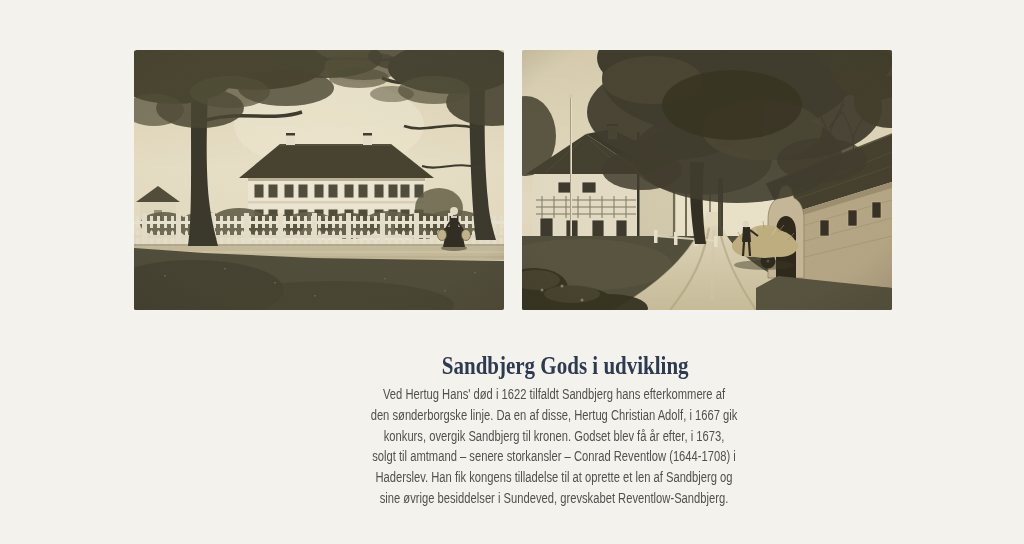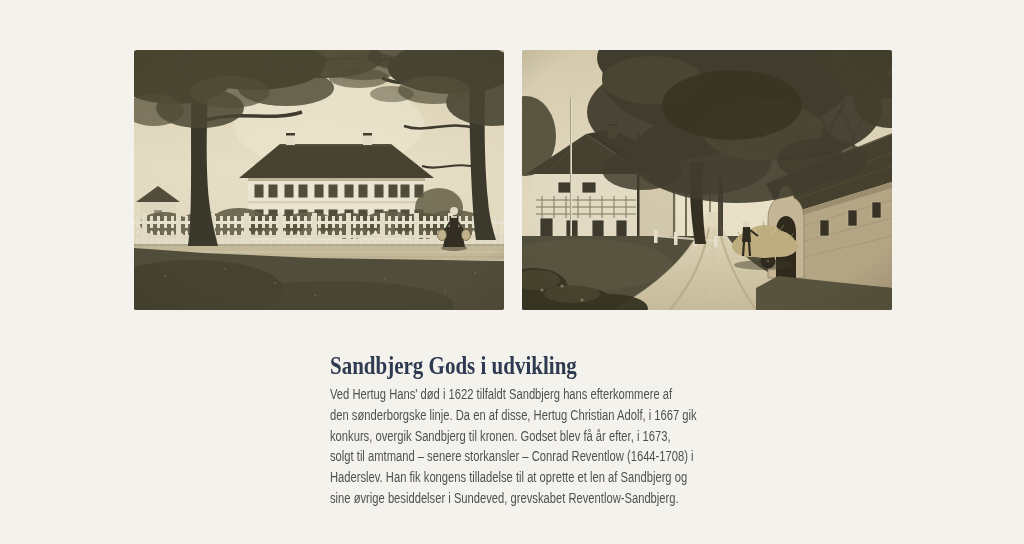--- a/index.html
+++ b/index.html
@@ -19,21 +19,21 @@
     position:absolute;left:134px;top:50px;
     display:flex;gap:18px;
   }
   figure.photo{
     width:370px;height:260px;
     overflow:hidden;border-radius:2px;
     background:#e7dfc5;
   }
   figure.photo svg{display:block;width:370px;height:260px;}
   .article{
-    position:absolute;left:330px;top:352px;width:560px;
+    position:absolute;left:330px;top:352px;width:560px;text-align:center;
   }
   .article h1{
     font-family:"Liberation Serif",serif;
     font-weight:700;
     font-size:25px;line-height:28px;
     color:var(--title-color);
     transform:scaleX(0.84);
     transform-origin:0 0;
     white-space:nowrap;
   }

